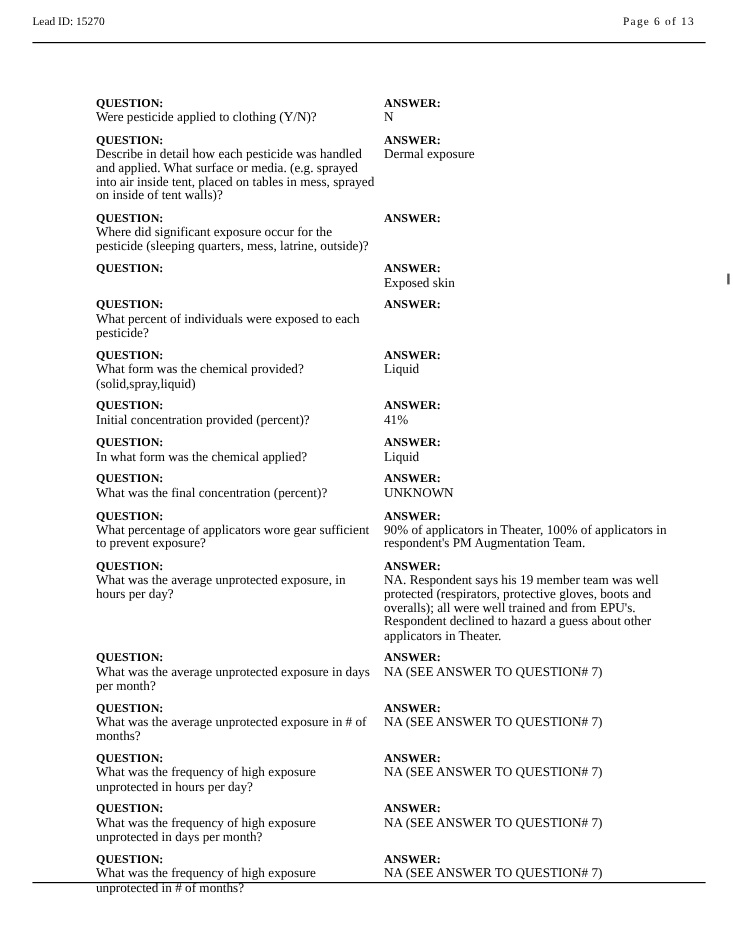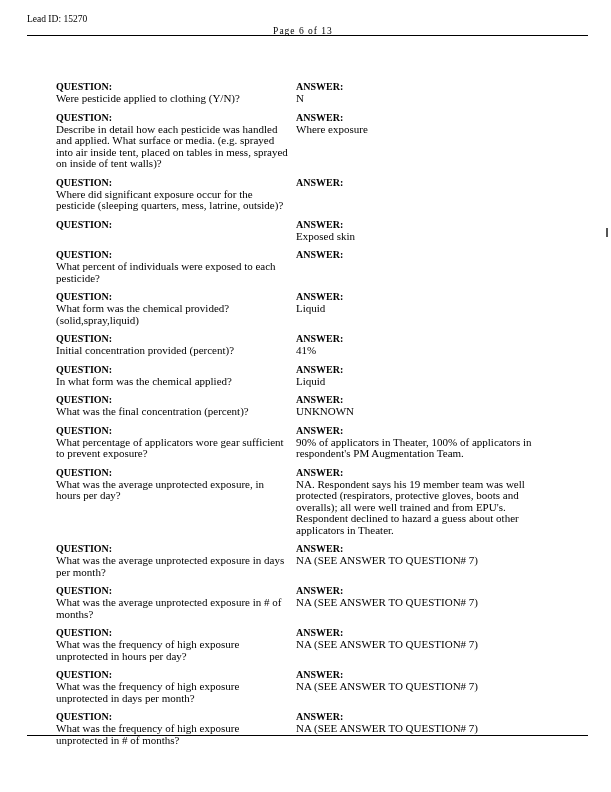--- a/index.html
+++ b/index.html
@@ -23,41 +23,40 @@
   }
   .header-row {
     position: absolute;
     top: 13px;
     left: 27px;
     right: 32px;
     display: flex;
     justify-content: space-between;
     font-size: 9.5px;
     line-height: 12px;
-    flex-direction: column;
   }
   .page-num {
     letter-spacing: 1px;
     text-align: center;
   }
   .rule {
     position: absolute;
     left: 27px;
     width: 561px;
     height: 0;
     border: none;
     border-top: 1px solid #000;
     margin: 0;
   }
   .top-rule { top: 35px; }
   .bottom-rule { top: 735px; }
   .content {
     position: absolute;
     top: 80px;
-    left: 48px;
+    left: 72px;
     width: 508px;
     display: flex;
     flex-direction: column;
     gap: 6px;
   }
   .qa-row {
     display: grid;
     grid-template-columns: 240px 1fr;
     padding-left: 8px;
   }
@@ -107,21 +106,21 @@
           <div class="text">N</div>
         </div>
       </div>
       <div class="qa-row">
         <div class="cell q-cell">
           <div class="label">QUESTION:</div>
           <div class="text">Describe in detail how each pesticide was handled and applied.  What surface or media. (e.g. sprayed into air inside tent, placed on tables in mess, sprayed on inside of tent walls)?</div>
         </div>
         <div class="cell a-cell">
           <div class="label">ANSWER:</div>
-          <div class="text">Where exposure</div>
+          <div class="text">Dermal exposure</div>
         </div>
       </div>
       <div class="qa-row">
         <div class="cell q-cell">
           <div class="label">QUESTION:</div>
           <div class="text">Where did significant exposure occur for the pesticide (sleeping quarters, mess, latrine, outside)?</div>
         </div>
         <div class="cell a-cell">
           <div class="label">ANSWER:</div>
           <div class="text"></div>

